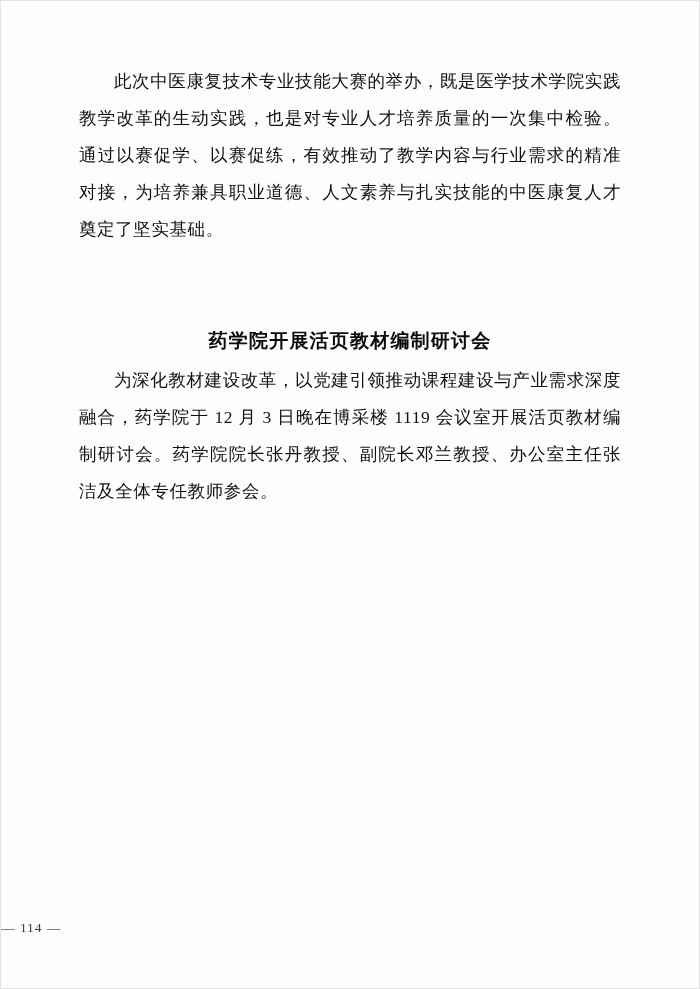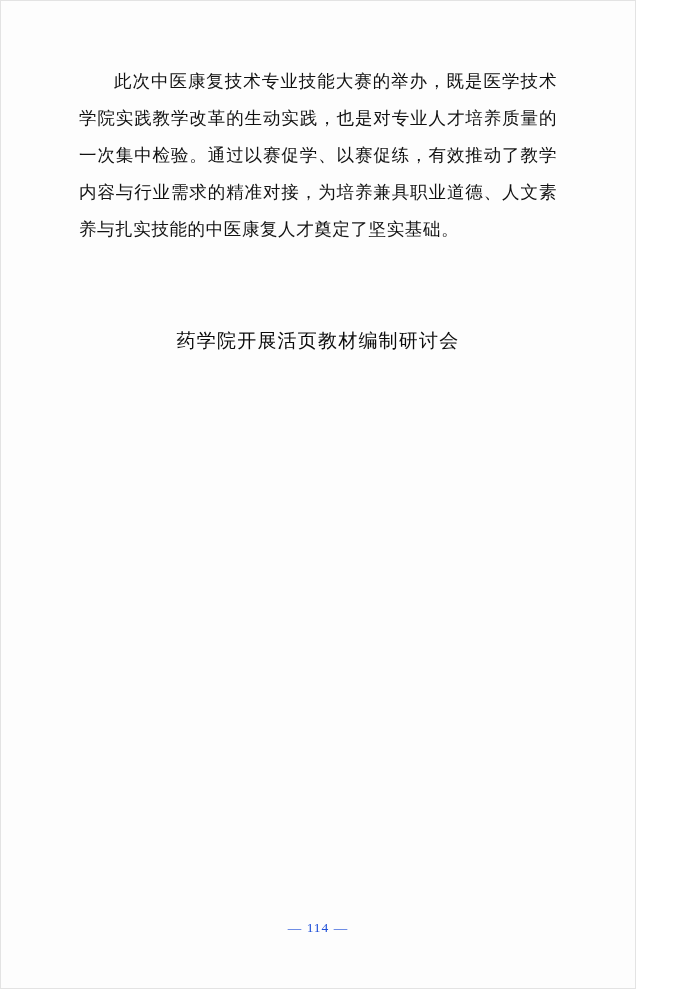--- a/index.html
+++ b/index.html
@@ -9,21 +9,21 @@
   }
   body {
     width: 700px;
     height: 989px;
     font-family: "Liberation Serif", serif;
     color: #000000;
   }
   .page {
     position: relative;
     box-sizing: border-box;
-    width: 636px;
+    width: 700px;
     height: 989px;
     background: #fdfdfd;
     border: 1px solid #e3e3e3;
     padding: 62px 78px 10px 78px;
     overflow: hidden;
   }
   .doc-body {
     font-size: 17.5px;
     line-height: 37px;
     text-align: justify;
@@ -35,48 +35,48 @@
     text-indent: 2em;
     letter-spacing: 0.6px;
   }
   .section-gap {
     height: 74px;
   }
   h2.section-title {
     margin: 0 0 2px 0;
     font-size: 19px;
     line-height: 38px;
-    font-weight: normal;
+    font-weight: bold;
     text-align: center;
     letter-spacing: 1.2px;
     color: #0b0b0b;
   }
   .footer {
     position: absolute;
     left: 0;
     right: 0;
     bottom: 52px;
-    text-align: center;
     font-size: 13.5px;
-    color: #1d4ed8;
+    color: #14532d;
     letter-spacing: 1px;
   }
 </style>
 </head>
 <body>
 
 <div class="page">
 
   <div class="doc-body">
 
     <p class="para">此次中医康复技术专业技能大赛的举办，既是医学技术学院实践教学改革的生动实践，也是对专业人才培养质量的一次集中检验。通过以赛促学、以赛促练，有效推动了教学内容与行业需求的精准对接，为培养兼具职业道德、人文素养与扎实技能的中医康复人才奠定了坚实基础。</p>
 
     <div class="section-gap"></div>
 
     <h2 class="section-title">药学院开展活页教材编制研讨会</h2>
 
+    <p class="para">为深化教材建设改革，以党建引领推动课程建设与产业需求深度融合，药学院于 12 月 3 日晚在博采楼 1119 会议室开展活页教材编制研讨会。药学院院长张丹教授、副院长邓兰教授、办公室主任张洁及全体专任教师参会。</p>
 
 
   </div>
 
   <div class="footer">— 114 —</div>
 
 </div>
 
 </body></html>

